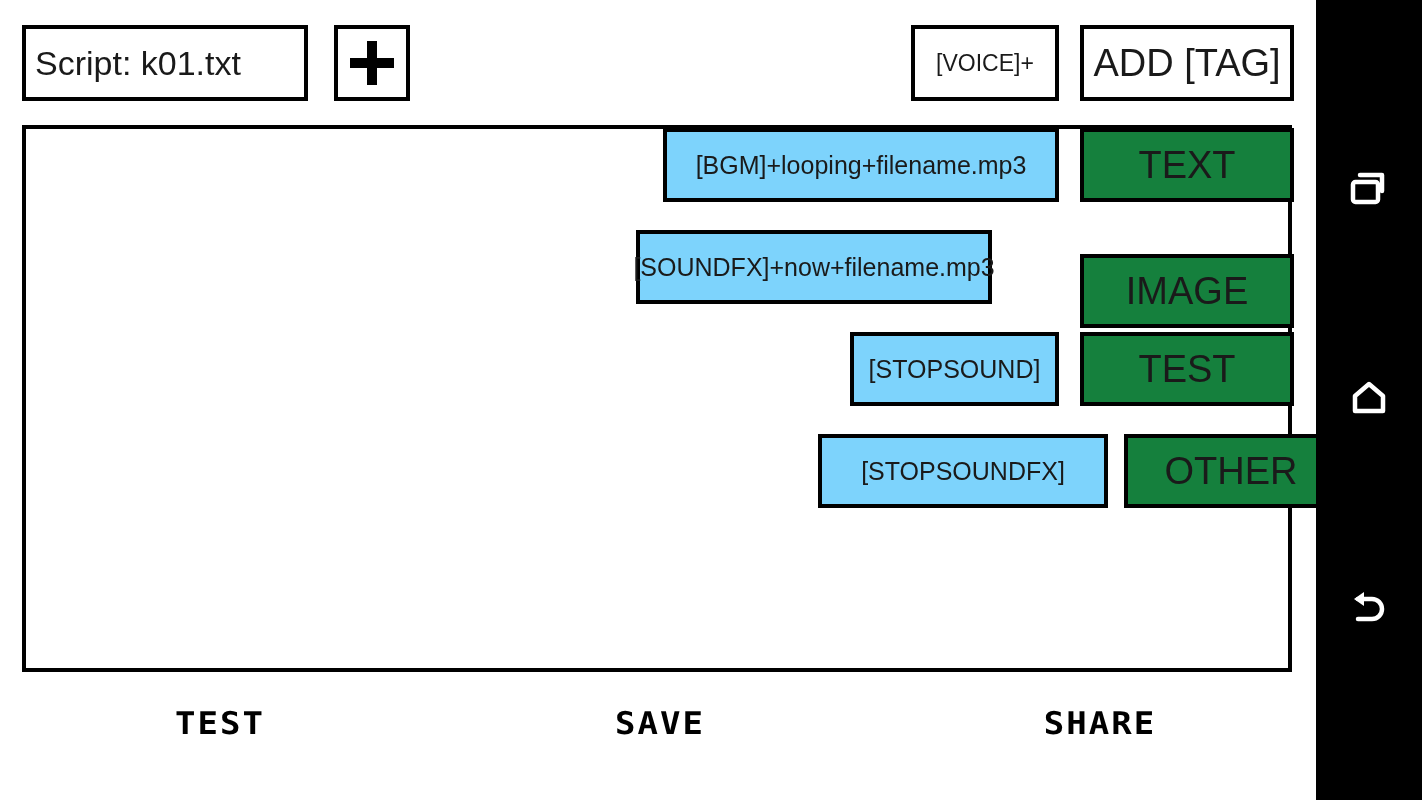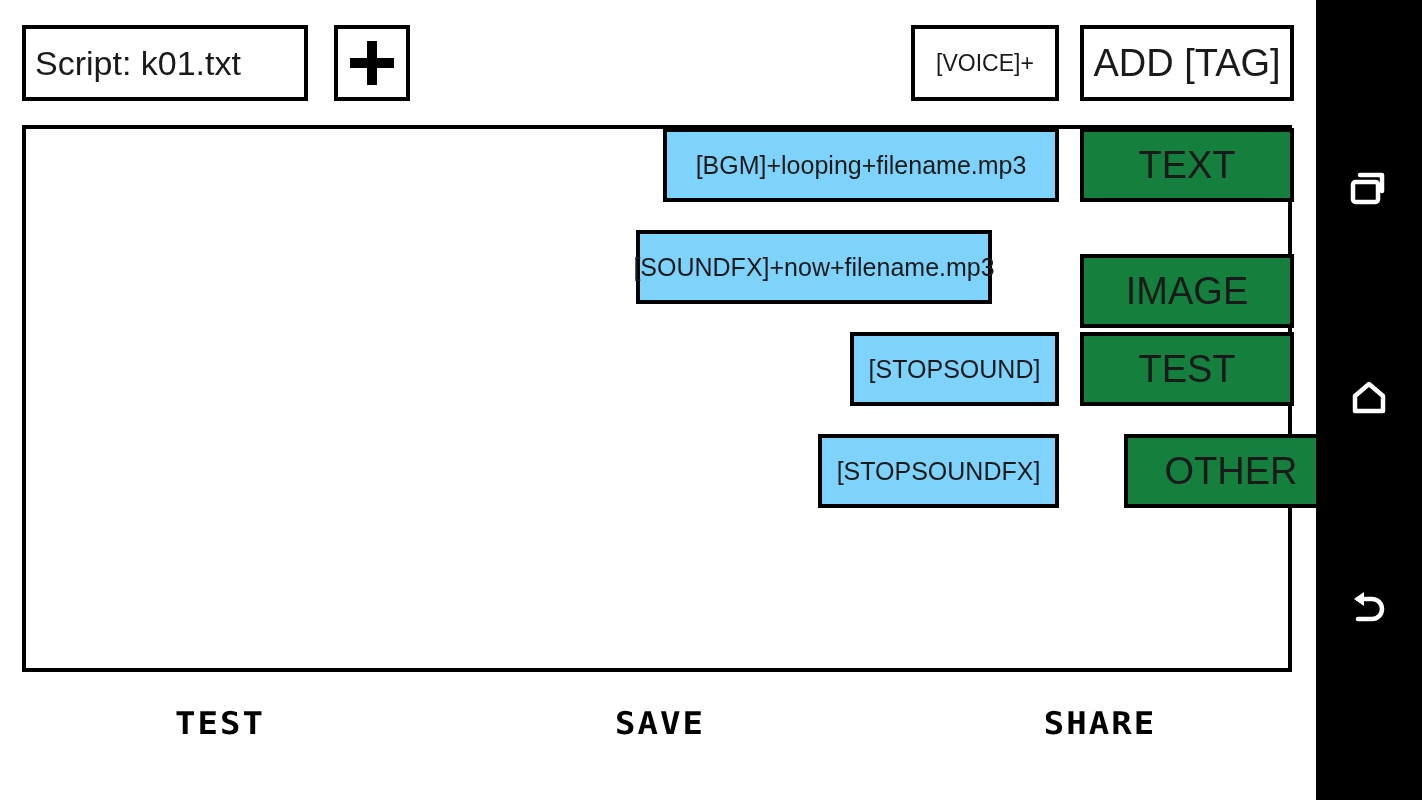--- a/index.html
+++ b/index.html
@@ -216,21 +216,21 @@
   <div class="tag-row">
     <div class="tag-value" style="left:850px; top:332px; width:209px;">
       <span>[STOPSOUND]</span>
     </div>
     <div class="tag-cat" style="top:332px;">
       <span>TEST</span>
     </div>
   </div>
 
   <div class="tag-row">
-    <div class="tag-value" style="left:818px; top:434px; width:241px;">
+    <div class="tag-value" style="left:818px; top:434px; width:290px;">
       <span>[STOPSOUNDFX]</span>
     </div>
     <div class="tag-cat" style="top:434px;margin-left:44px;">
       <span>OTHER</span>
     </div>
   </div>
 
   <div id="bottom-bar">
     <div class="pixel-label" id="test-label">TEST</div>
     <div class="pixel-label" id="save-label">SAVE</div>

